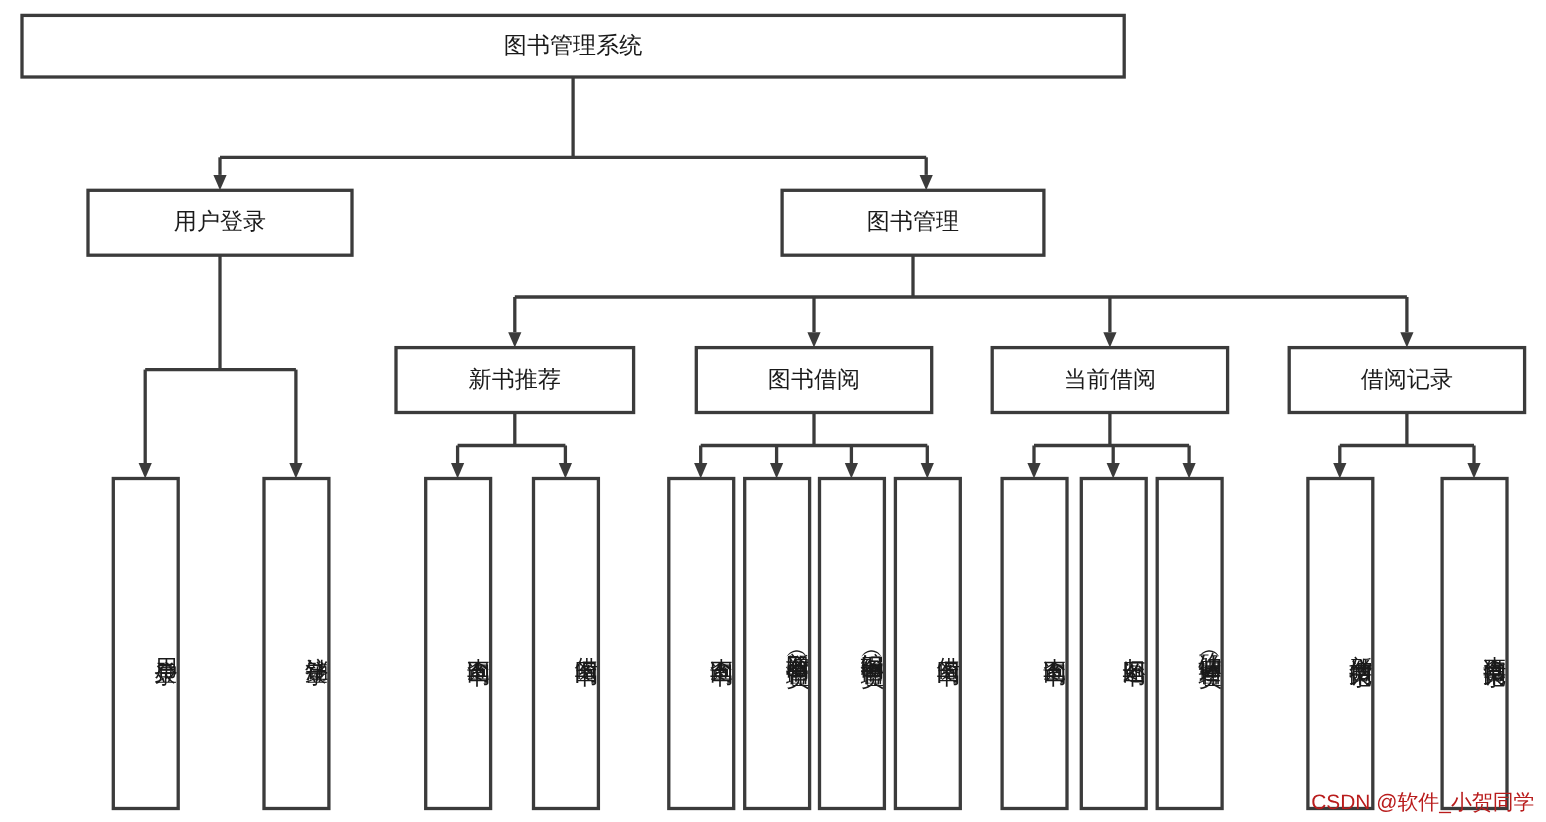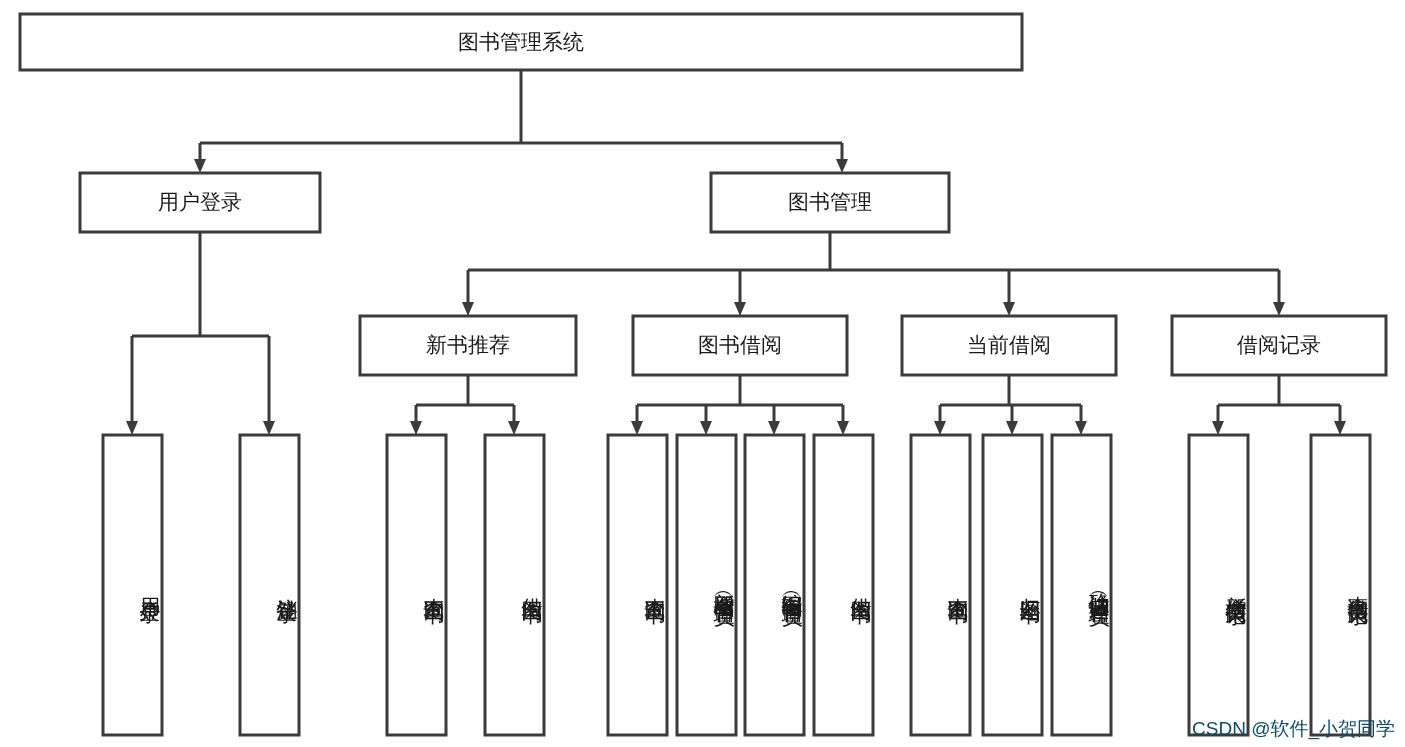--- a/index.html
+++ b/index.html
@@ -58,21 +58,21 @@
     text-align: center;
     white-space: nowrap;
     pointer-events: none;
   }
   #watermark {
     position: absolute;
     right: 10px;
     bottom: 5px;
     font-family: "Liberation Sans", "DejaVu Sans", sans-serif;
     font-size: 19px;
-    color: #0c4a6e;
+    color: #b91c1c;
     white-space: nowrap;
   }
 </style>
 </head>
 <body>
 
 <div id="diagram-root">
 
   <svg id="tree-svg" viewBox="0 0 1405 747" xmlns="http://www.w3.org/2000/svg">
     <defs>

